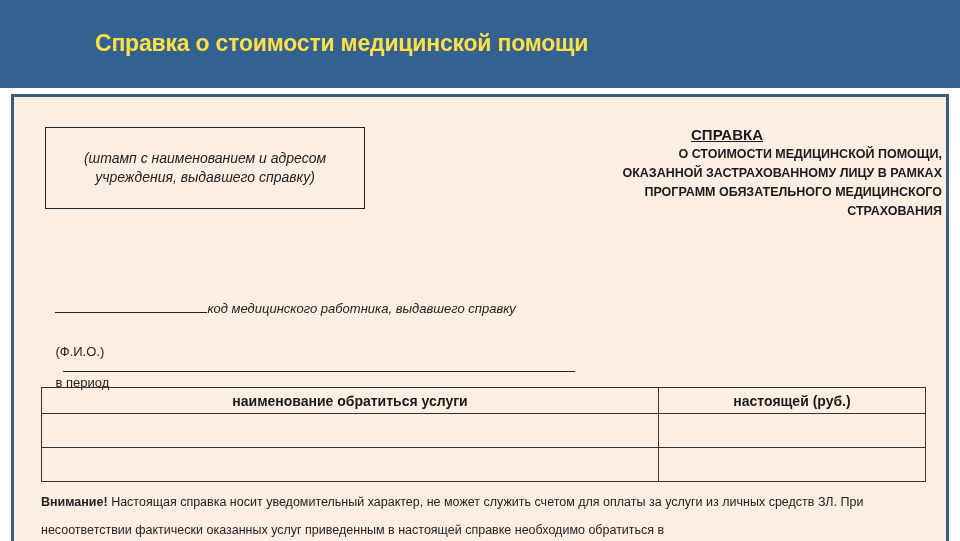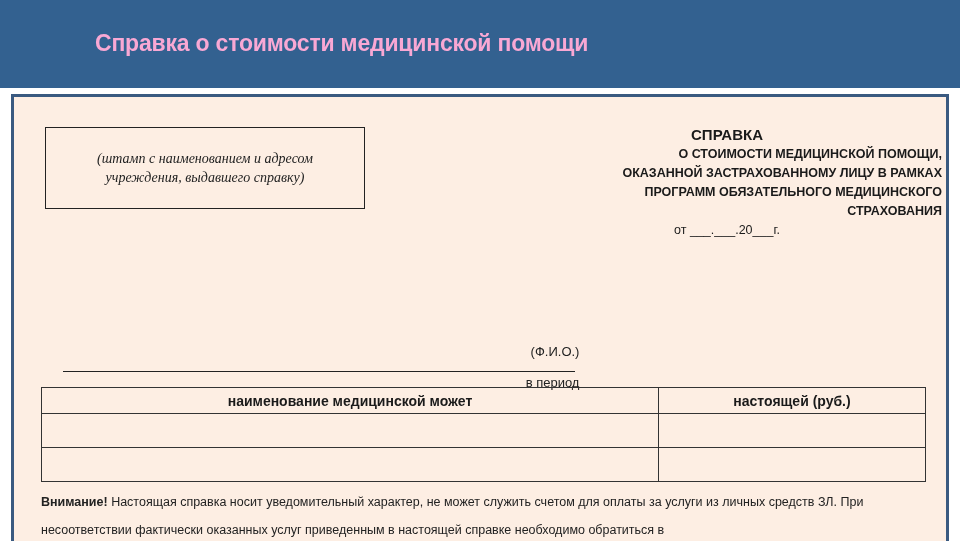--- a/index.html
+++ b/index.html
@@ -8,43 +8,42 @@
       background: #ffffff;
       font-family: "Liberation Sans", sans-serif;
       color: #1a1a1a;
     }
     .header {
       position: absolute; left: 0; top: 0; width: 960px; height: 88px;
       background: #336190;
     }
     .header-title {
       position: absolute; left: 95px; top: 30px;
-      font-size: 23px; font-weight: bold; color: #f9a8d4;
+      font-size: 23px; font-weight: bold; color: #fde047;
       letter-spacing: -0.2px; white-space: nowrap;
     }
     .panel {
       position: absolute; left: 11px; top: 94px; width: 932px; height: 460px;
       background: #fdeee3;
       border: 3px solid #3a5a80;
       border-bottom: none;
     }
     .stamp-box {
       position: absolute; left: 31px; top: 30px; width: 320px; height: 82px;
       border: 1px solid #222; box-sizing: border-box;
       display: flex; align-items: center; justify-content: center;
       text-align: center; font-style: italic; font-size: 14px; line-height: 19px;
       color: #222;
-      font-family: Liberation Serif, serif;
     }
     .stamp-box span { display: block; white-space: pre-line; }
     .doc-head {
       position: absolute; left: 498px; top: 28px; width: 430px;
       text-align: center; color: #1a1a1a;
     }
-    .doc-head .h1 { font-size: 15px; font-weight: bold; line-height: 20px; }
+    .doc-head .h1 { font-size: 15px; font-weight: bold; line-height: 20px; text-decoration: underline; }
     .doc-head .h2 { font-size: 12.5px; font-weight: bold; line-height: 19px; white-space: pre-line; text-align: right; }
     .doc-head .date { font-size: 12.5px; line-height: 18px; }
     .line {
       position: absolute; left: 27px; font-size: 13px; white-space: pre; color: #222;
     }
     .line .it { font-style: italic; }
     .uline { display: inline-block; border-bottom: 1px solid #222; height: 12px; vertical-align: baseline; }
     .svc-table {
       position: absolute; left: 27px; top: 290px; width: 885px;
       border-collapse: collapse; font-size: 14px;
@@ -72,35 +71,37 @@
     <span>(штамп с наименованием и адресом
 учреждения, выдавшего справку)</span>
   </div>
 
   <div class="doc-head">
     <div class="h1">СПРАВКА</div>
     <div class="h2">О СТОИМОСТИ МЕДИЦИНСКОЙ ПОМОЩИ,
 ОКАЗАННОЙ ЗАСТРАХОВАННОМУ ЛИЦУ В РАМКАХ
 ПРОГРАММ ОБЯЗАТЕЛЬНОГО МЕДИЦИНСКОГО
 СТРАХОВАНИЯ</div>
-    <div class="date">от ___.___.20___г.</div>
   </div>
 
+  <div class="line" style="top:188px;">
+    <span class="uline" style="width:152px;"></span><span class="it">код медицинского работника, выдавшего справку</span>
+  </div>
 
-  <div class="line" style="top:232px;text-align:right;">
+  <div class="line" style="top:232px;">
     <span>(Ф.И.О.)</span>
     <span class="uline" style="width:512px; margin-left:8px; margin-right:4px;"></span>
     <span>в период</span>
   </div>
 
 
   <table class="svc-table">
     <thead>
       <tr>
-        <th class="c1">наименование медицинской может</th>
+        <th class="c1">наименование обратиться услуги</th>
         <th>настоящей (руб.)</th>
       </tr>
     </thead>
     <tbody>
       <tr>
         <td class="c1"></td>
         <td></td>
       </tr>
       <tr>
         <td class="c1"></td>

